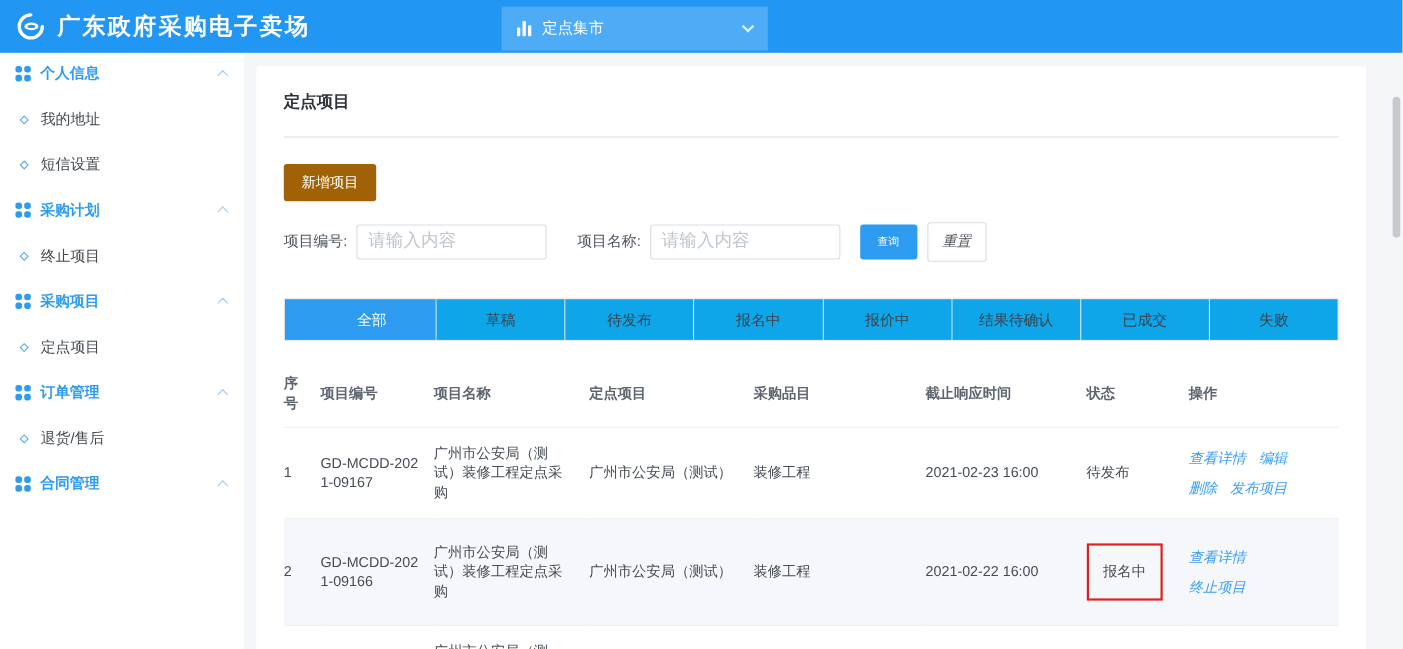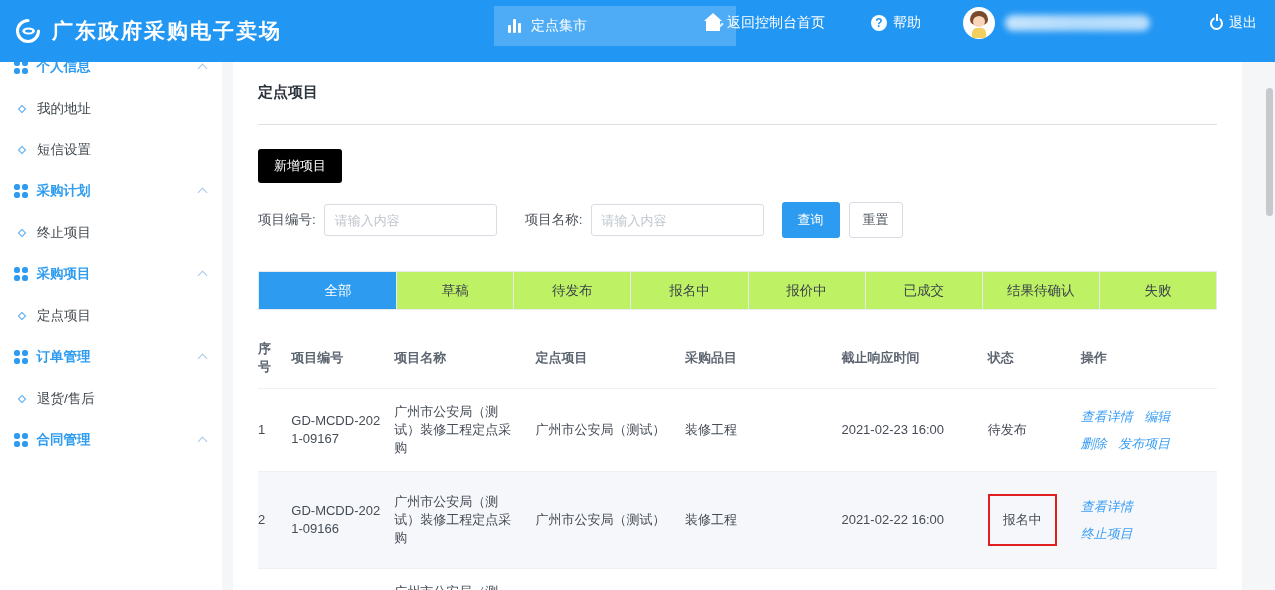--- a/index.html
+++ b/index.html
@@ -1,25 +1,25 @@
 <!DOCTYPE html>
 <html><head>
 <meta charset="utf-8">
 <style>
   * { margin:0; padding:0; box-sizing:border-box; }
   html,body { width:1275px; height:590px; overflow:hidden;
     font-family:"Liberation Sans","DejaVu Sans",sans-serif; background:#f5f6f8; }
 
   
-  .topbar { position:absolute; left:0; top:0; width:1275px; height:62px;
+  .topbar { position:absolute; left:0; top:0; width:1275px; height:48px;
     background:#2196f3; display:flex; align-items:center; z-index:10; }
   .brand { display:flex; align-items:center; margin-left:14px; width:440px; }
   .brand-logo { width:28px; height:28px; margin-right:10px; flex:none; }
   .brand-title { color:#fff; font-size:21px; font-weight:bold; letter-spacing:2px; white-space:nowrap; }
-  .market-dd { position:absolute; left:494px; top:6px; width:242px; height:40px;
+  .market-dd { position:absolute; left:456px; top:6px; width:242px; height:40px;
     background:#4dacf5; display:flex; align-items:center; padding:0 14px; cursor:pointer; }
   .bars-icon { display:inline-flex; align-items:flex-end; height:14px; margin-right:8px; }
   .bars-icon i { display:block; width:3px; background:#fff; margin-right:2px; border-radius:1px; }
   .bars-icon i:nth-child(1){height:8px;} .bars-icon i:nth-child(2){height:14px;} .bars-icon i:nth-child(3){height:10px;}
   .market-dd .dd-label { color:#fff; font-size:14px; }
   .chev-down { width:8px; height:8px; border-right:2px solid #dff0fd; border-bottom:2px solid #dff0fd;
     transform:rotate(45deg); margin-left:auto; margin-top:-4px; }
   .topnav { position:absolute; right:0; top:0; height:46px; display:flex; align-items:center; }
   .nav-link { display:flex; align-items:center; color:#fff; font-size:14px; cursor:pointer; white-space:nowrap; }
   .home-link { margin-right:46px; }
@@ -52,38 +52,38 @@
     transform:rotate(45deg); margin-left:auto; margin-top:3px; }
   .side-item { display:flex; align-items:center; height:41px; padding-left:19px; cursor:pointer; }
   .diamond { width:6px; height:6px; border:1.2px solid #56aaf3; transform:rotate(45deg); margin-right:12px; flex:none; }
   .side-item .i-label { color:#41494f; font-size:13.5px; }
 
   
   .card { position:absolute; left:233px; top:60px; width:1009px; height:620px;
     background:#fff; border-radius:3px; padding:0 25px; }
   .page-title { padding-top:23px; font-size:15px; color:#2c333c; font-weight:bold; }
   .divider { height:1px; background:#dcdfe3; margin-top:22px; }
-  .add-btn { display:inline-block; margin-top:24px; background:#000000; color:#fff; border:none;
+  .add-btn { display:inline-block; margin-top:24px; background:#a16207; color:#fff; border:none;
     border-radius:3px; font-size:13px; padding:8px 16px; cursor:pointer;
     font-family:Liberation Mono, monospace; }
   .filter-row { display:flex; align-items:center; margin-top:19px; }
   .f-label { font-size:13.5px; color:#4c535b; margin-right:8px; }
   .f-input { width:173px; height:32px; border:1px solid #d9dde3; border-radius:3px; padding:12px 10px;
-    font-size:13px; color:#333; outline:none; font-family:"Liberation Sans","DejaVu Sans",sans-serif; }
+    font-size:16px; color:#333; outline:none; font-family:"Liberation Sans","DejaVu Sans",sans-serif; }
   .f-input::placeholder { color:#bfc6cd; }
   .gap28 { width:28px; } .gap18 { width:18px; }
-  .btn-primary { background:#2d9cf0; color:#fff; border:none; border-radius:3px; font-size:13px;
+  .btn-primary { background:#2d9cf0; color:#fff; border:none; border-radius:3px; font-size:10px;
     padding:9px 16px; cursor:pointer; font-family:"Liberation Sans","DejaVu Sans",sans-serif; }
   .btn-plain { background:#fff; color:#4c535b; border:1px solid #d9dde3; border-radius:3px; font-size:13px;
-    padding:8px 13px; margin-left:9px; cursor:pointer; font-family:"Liberation Sans","DejaVu Sans",sans-serif; }
+    padding:8px 13px; margin-left:9px; cursor:pointer; font-family:"Liberation Sans","DejaVu Sans",sans-serif;font-style:italic; }
 
   
   .tabs { display:flex; margin-top:33px; border:1px solid #e6e9ed; }
   .tab { flex:1; height:37px; display:flex; align-items:center; justify-content:center;
-    font-size:13.5px; color:#3c434b; background:#bef264; border-right:1px solid #e6e9ed; cursor:pointer; }
+    font-size:13.5px; color:#3c434b; background:#0ea5e9; border-right:1px solid #e6e9ed; cursor:pointer; }
   .tab:last-child { border-right:none; }
   .tab.active { background:#2d9cf0; color:#fff;padding-left:21px; }
 
   
   table.grid { width:100%; border-collapse:collapse; margin-top:20px; table-layout:fixed; }
   table.grid th { text-align:left; font-size:13px; color:#5c6570; font-weight:bold;
     padding:10px 12px 12px 0; }
   table.grid td { font-size:13px; color:#454c55; line-height:18px; padding:14px 12px 14px 0;
     vertical-align:middle; border-top:1px solid #eef0f3; }
   tr.striped td { background:#f6f7fa; }
@@ -116,40 +116,20 @@
   </div>
   <div class="market-dd">
     <span class="bars-icon">
         <i></i>
         <i></i>
         <i></i>
       </span>
     <span class="dd-label">定点集市</span>
     <span class="chev-down"></span>
   </div>
-  <div class="topnav">
-    <span class="nav-link home-link">
-      <span class="home-icon"></span>
-      <span>返回控制台首页</span>
-    </span>
-    <span class="nav-link help-link">
-      <span class="help-icon">?</span>
-      <span>帮助</span>
-    </span>
-    <span class="avatar">
-      <span class="hair"></span>
-      <span class="face"></span>
-      <span class="body"></span>
-    </span>
-    <span class="redacted"></span>
-    <span class="nav-link logout-link">
-      <span class="power-icon"></span>
-      <span>退出</span>
-    </span>
-  </div>
 </div>
 
 <div class="sidebar">
 
   <div class="side-section">
     <span class="grid-icon">
         <i></i>
         <i></i>
         <i></i>
         <i></i>
@@ -239,22 +219,22 @@
     <button class="btn-primary">查询</button>
     <button class="btn-plain">重置</button>
   </div>
 
   <div class="tabs">
     <div class="tab active">全部</div>
     <div class="tab">草稿</div>
     <div class="tab">待发布</div>
     <div class="tab">报名中</div>
     <div class="tab">报价中</div>
+    <div class="tab">结果待确认</div>
     <div class="tab">已成交</div>
-    <div class="tab">结果待确认</div>
     <div class="tab">失败</div>
   </div>
 
   <table class="grid">
     <colgroup>
       <col class="col-no">
         <col class="col-pno">
         <col class="col-pname">
         <col class="col-unit">
       <col class="col-cat">

